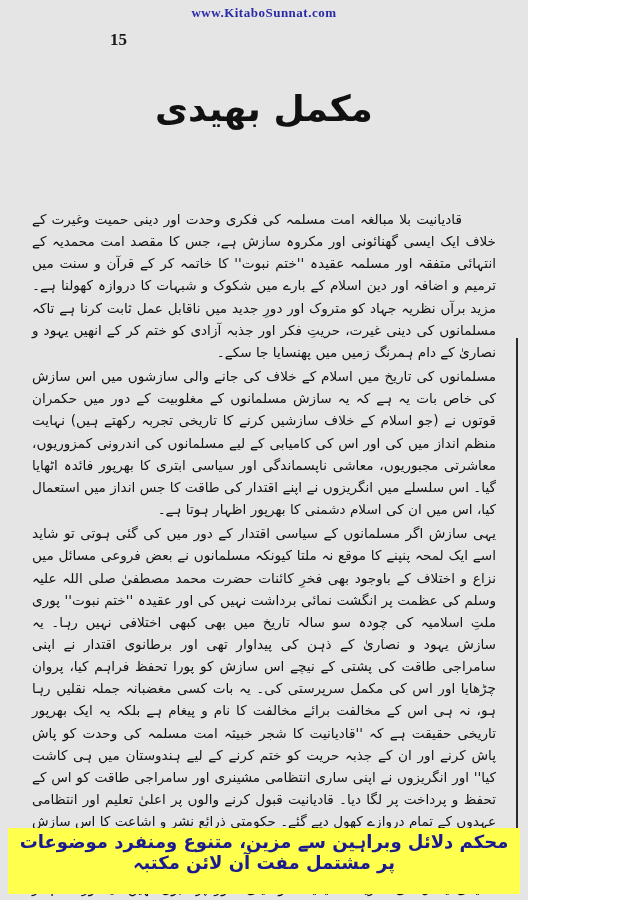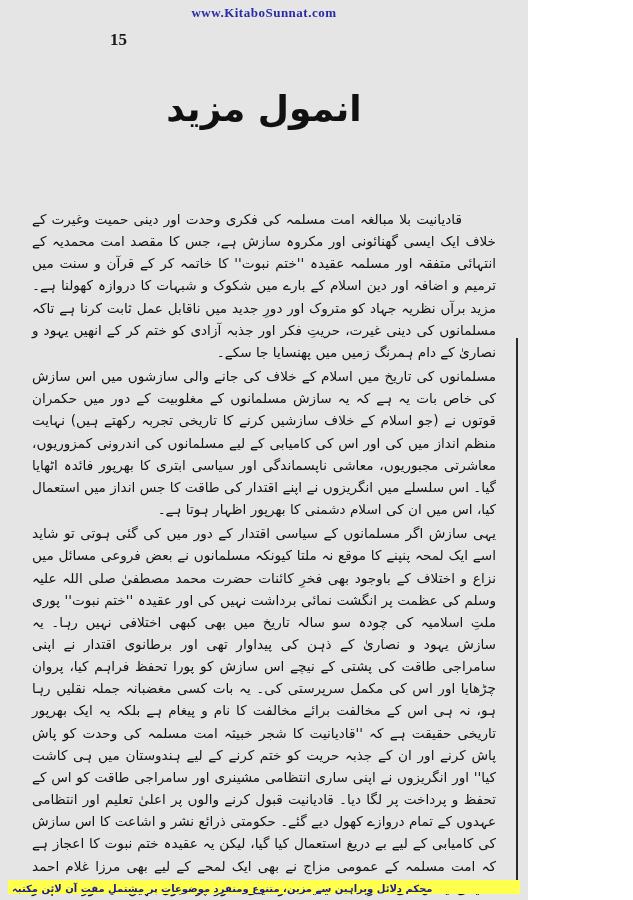--- a/index.html
+++ b/index.html
@@ -66,45 +66,45 @@
     text-indent: 34px;
     margin-top: 28px;
   }
   .footer-band {
     position: absolute;
     bottom: 6px;
     left: 8px;
     right: 8px;
     background: #ffff4d;
     direction: rtl;
-    text-align: left;
+    text-align: center;
     font-weight: bold;
-    font-size: 10px;
+    font-size: 18px;
     color: #1b1b8f;
-    padding: 3px 4px 0 4px;
+    padding: 3px 4px 21px 4px;
   }
   .scan-line {
     position: absolute;
     right: 10px;
     top: 338px;
     width: 2px;
     height: 545px;
     background: #2b2b2b;
   }
 </style>
 </head>
 <body>
 
 <div class="page">
 
   <div class="watermark">www.KitaboSunnat.com</div>
 
   <div class="page-number">15</div>
 
-  <div class="chapter-title">انمول مزید</div>
+  <div class="chapter-title">مکمل بھیدی</div>
 
   <div class="body-text">
     <p class="indent-first">قادیانیت بلا مبالغہ امت مسلمہ کی فکری وحدت اور دینی حمیت وغیرت کے خلاف ایک ایسی گھنائونی اور مکروہ سازش ہے، جس کا مقصد امت محمدیہ کے انتہائی متفقہ اور مسلمہ عقیدہ ''ختم نبوت'' کا خاتمہ کر کے قرآن و سنت میں ترمیم و اضافہ اور دین اسلام کے بارے میں شکوک و شبہات کا دروازہ کھولنا ہے۔ مزید برآں نظریہ جہاد کو متروک اور دورِ جدید میں ناقابل عمل ثابت کرنا ہے تاکہ مسلمانوں کی دینی غیرت، حریتِ فکر اور جذبہ آزادی کو ختم کر کے انھیں یہود و نصاریٰ کے دام ہمرنگ زمیں میں پھنسایا جا سکے۔</p>
     <p>مسلمانوں کی تاریخ میں اسلام کے خلاف کی جانے والی سازشوں میں اس سازش کی خاص بات یہ ہے کہ یہ سازش مسلمانوں کے مغلوبیت کے دور میں حکمران قوتوں نے (جو اسلام کے خلاف سازشیں کرنے کا تاریخی تجربہ رکھتے ہیں) نہایت منظم انداز میں کی اور اس کی کامیابی کے لیے مسلمانوں کی اندرونی کمزوریوں، معاشرتی مجبوریوں، معاشی ناپسماندگی اور سیاسی ابتری کا بھرپور فائدہ اٹھایا گیا۔ اس سلسلے میں انگریزوں نے اپنے اقتدار کی طاقت کا جس انداز میں استعمال کیا، اس میں ان کی اسلام دشمنی کا بھرپور اظہار ہوتا ہے۔</p>
     <p>یہی سازش اگر مسلمانوں کے سیاسی اقتدار کے دور میں کی گئی ہوتی تو شاید اسے ایک لمحہ پنپنے کا موقع نہ ملتا کیونکہ مسلمانوں نے بعض فروعی مسائل میں نزاع و اختلاف کے باوجود بھی فخرِ کائنات حضرت محمد مصطفیٰ صلی اللہ علیہ وسلم کی عظمت پر انگشت نمائی برداشت نہیں کی اور عقیدہ ''ختم نبوت'' پوری ملتِ اسلامیہ کی چودہ سو سالہ تاریخ میں بھی کبھی اختلافی نہیں رہا۔ یہ سازش یہود و نصاریٰ کے ذہن کی پیداوار تھی اور برطانوی اقتدار نے اپنی سامراجی طاقت کی پشتی کے نیچے اس سازش کو پورا تحفظ فراہم کیا، پروان چڑھایا اور اس کی مکمل سرپرستی کی۔ یہ بات کسی مغضبانہ جملہ نقلیں رہا ہو، نہ ہی اس کے مخالفت برائے مخالفت کا نام و پیغام ہے بلکہ یہ ایک بھرپور تاریخی حقیقت ہے کہ ''قادیانیت کا شجر خبیثہ امت مسلمہ کی وحدت کو پاش پاش کرنے اور ان کے جذبہ حریت کو ختم کرنے کے لیے ہندوستان میں ہی کاشت کیا'' اور انگریزوں نے اپنی ساری انتظامی مشینری اور سامراجی طاقت کو اس کے تحفظ و پرداخت پر لگا دیا۔ قادیانیت قبول کرنے والوں پر اعلیٰ تعلیم اور انتظامی عہدوں کے تمام دروازے کھول دیے گئے۔ حکومتی ذرائع نشر و اشاعت کا اس سازش کی کامیابی کے لیے بے دریغ استعمال کیا گیا، لیکن یہ عقیدہ ختم نبوت کا اعجاز ہے کہ امت مسلمہ کے عمومی مزاج نے بھی ایک لمحے کے لیے بھی مرزا غلام احمد قادیانی یا ان کی تحریک قادیانیت کو دینی طور پر قبول نہیں کیا اور تمام تر جابرانہ کوششیں اور پرکشش کاوشیں، ان کے ایمان کو متزلزل کرنے میں کامیاب نہ ہو سکیں۔</p>
   </div>
 
   <div class="scan-line"></div>
 
   <div class="footer-band">محکم دلائل وبراہین سے مزین، متنوع ومنفرد موضوعات پر مشتمل مفت آن لائن مکتبہ</div>

